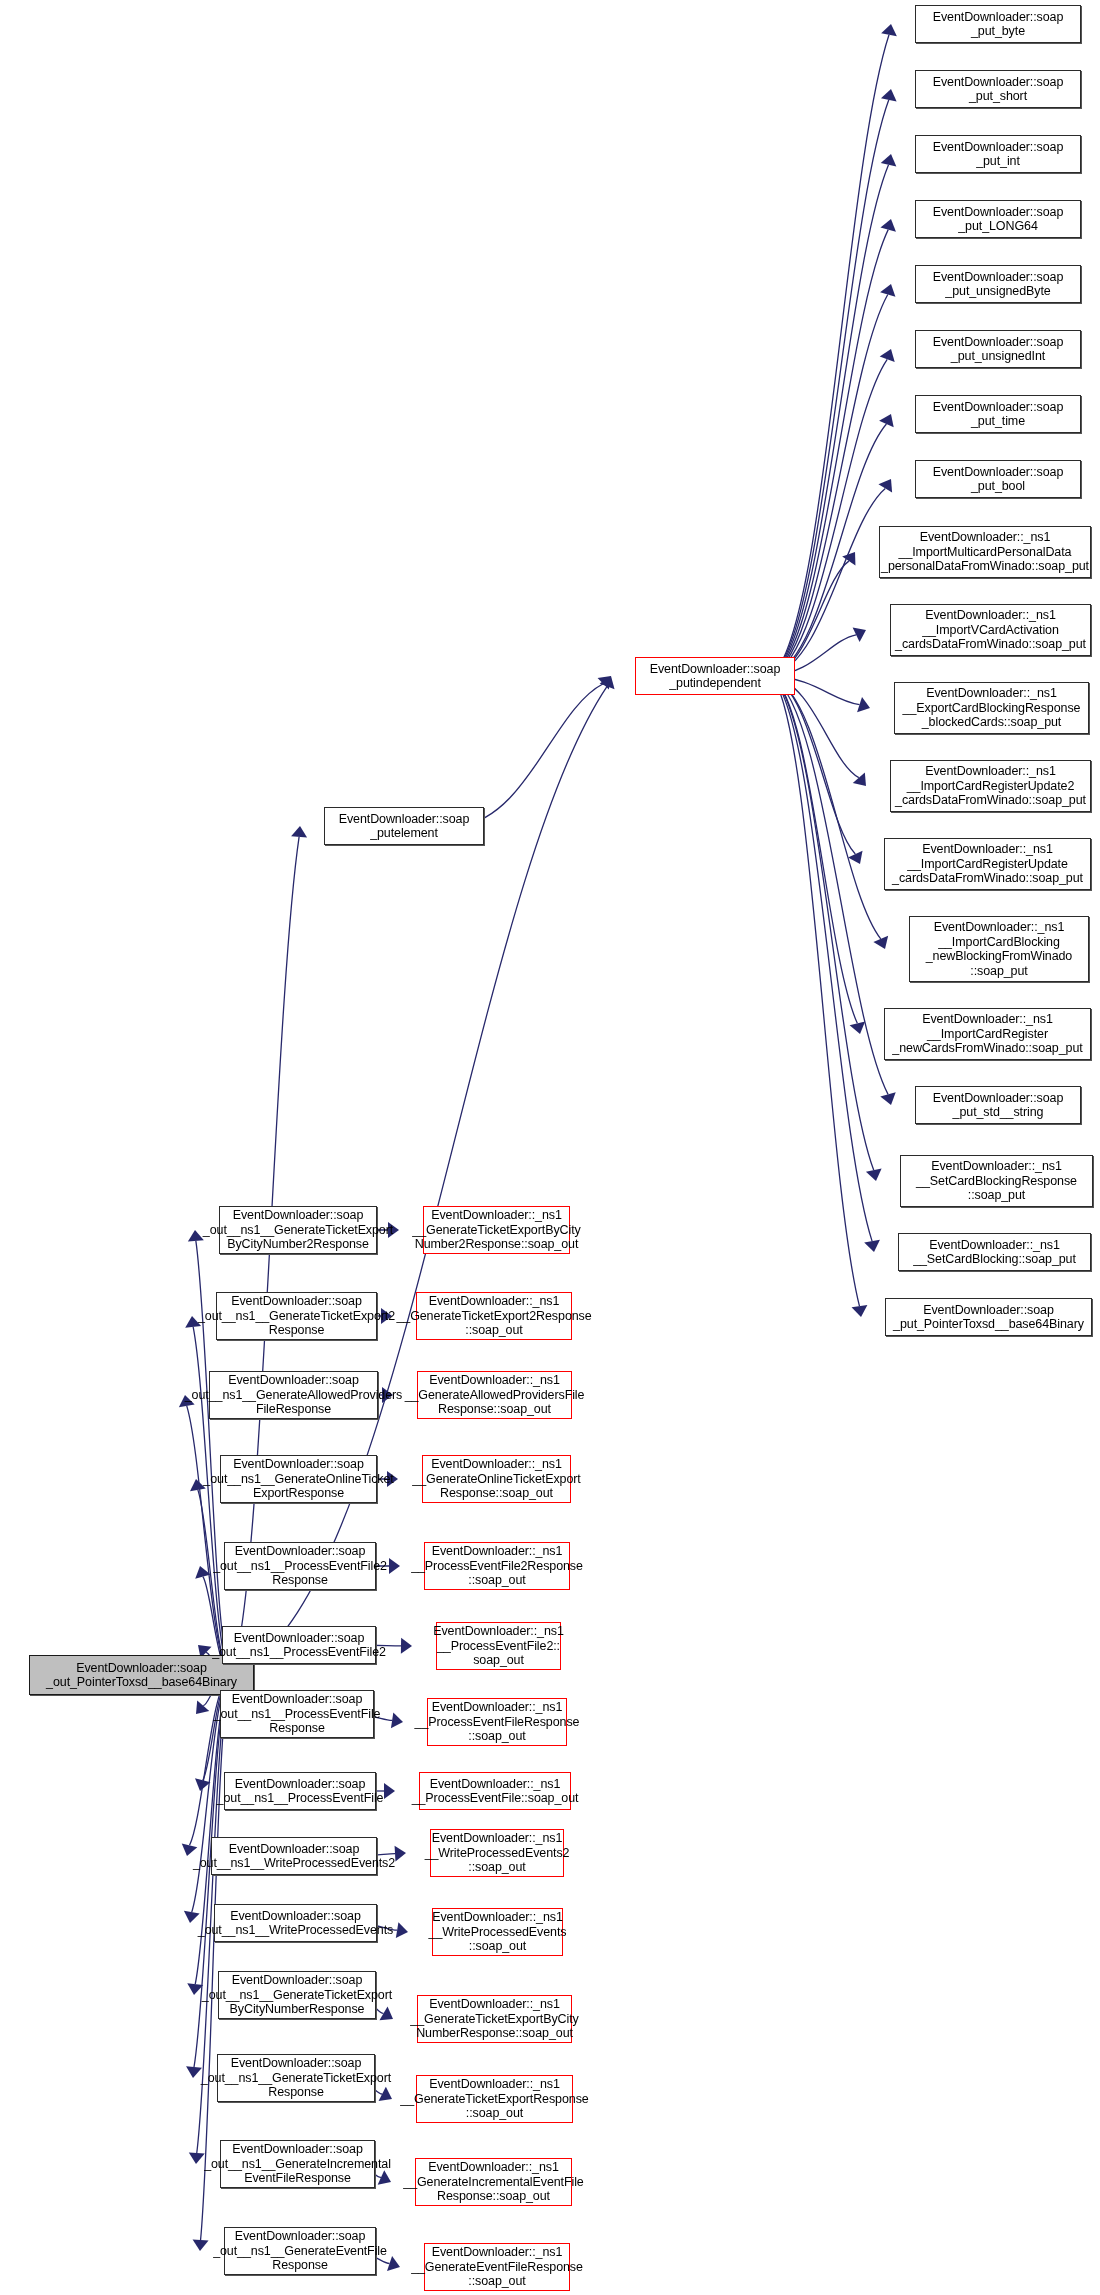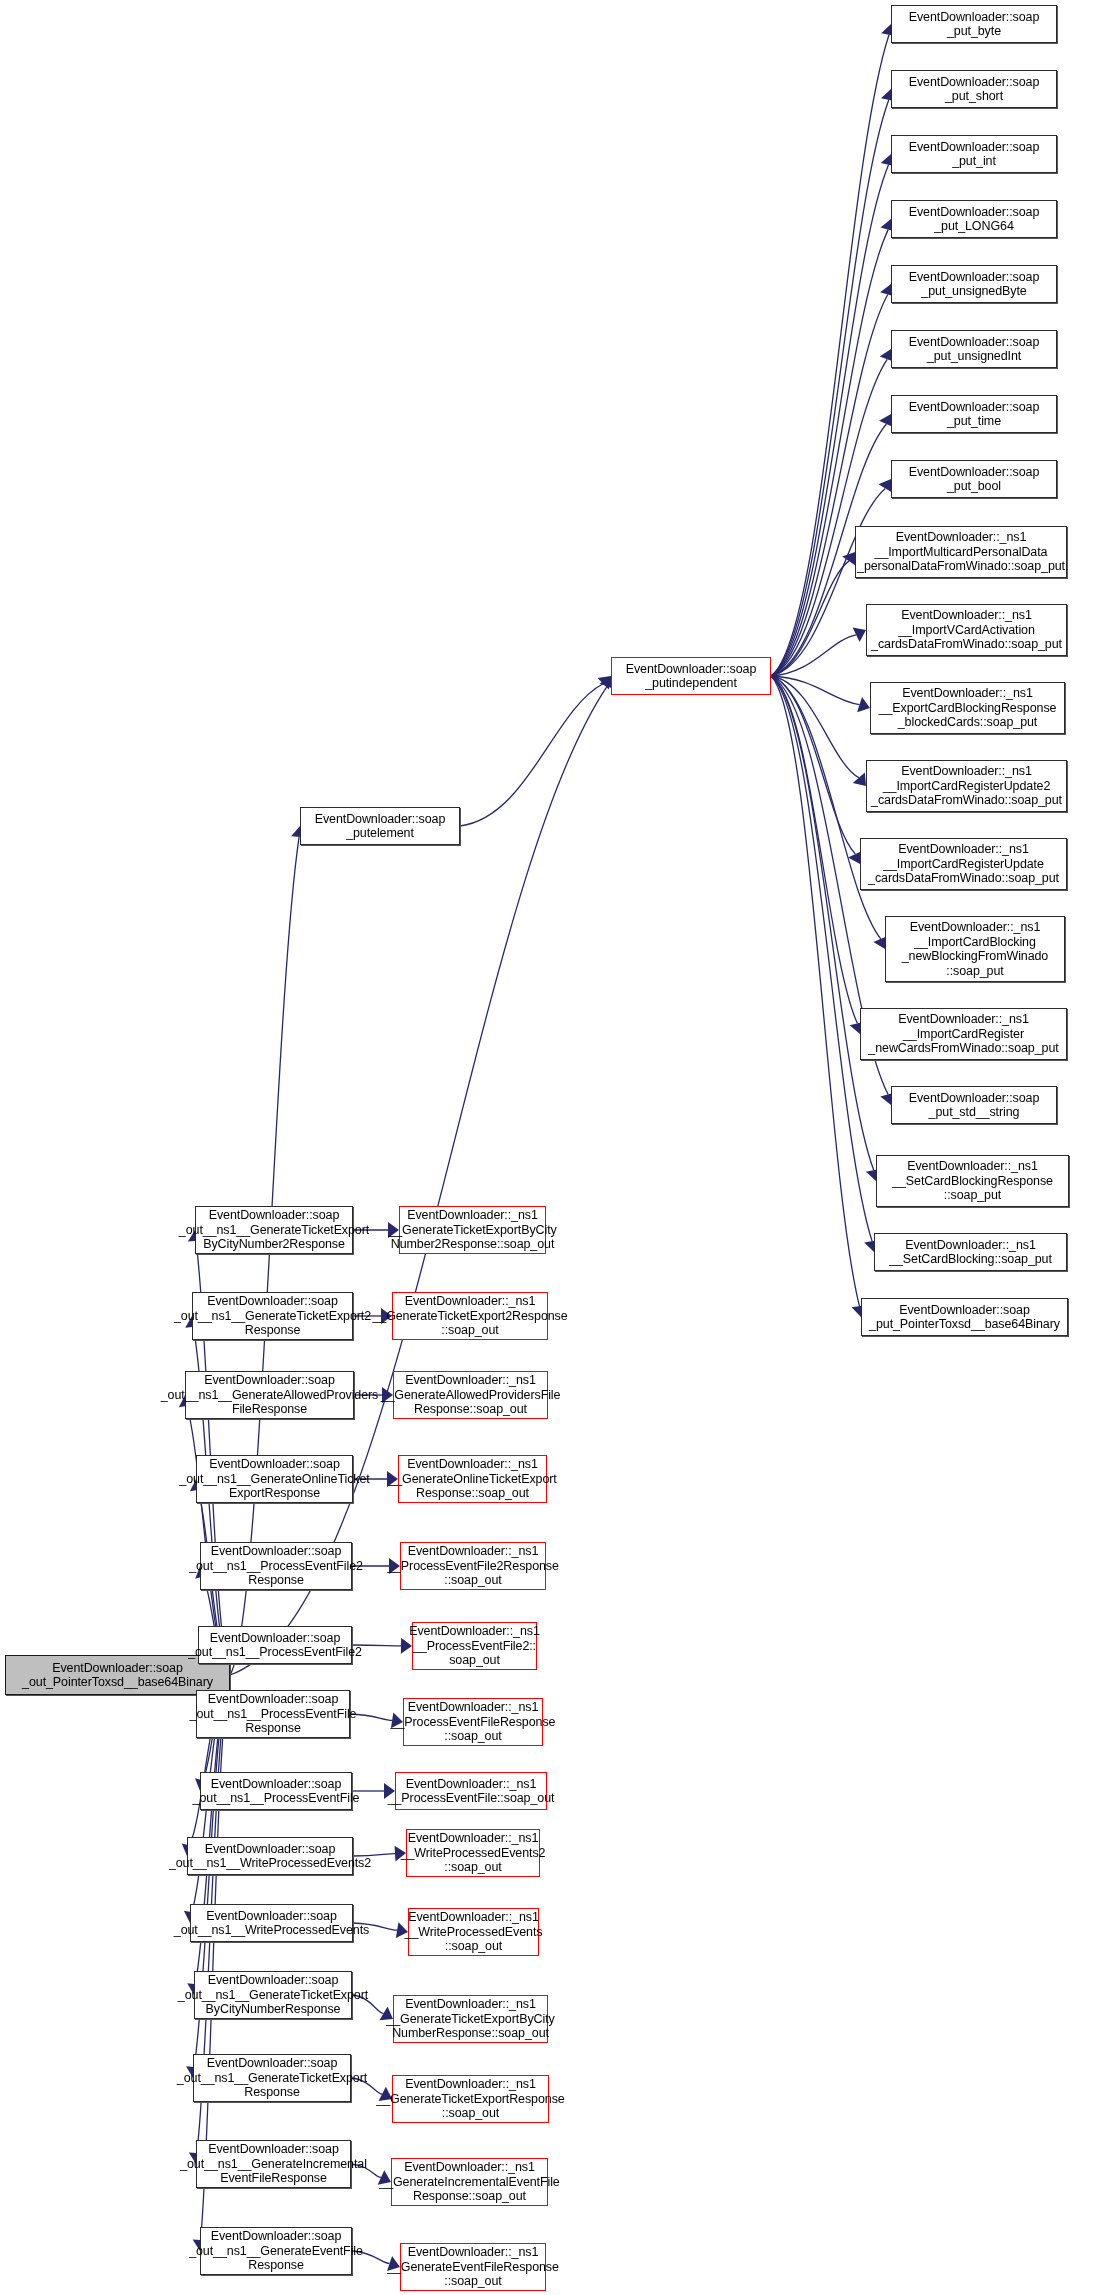--- a/index.html
+++ b/index.html
@@ -13,20 +13,21 @@
     text-align:center;
     font-size:12.5px;
     line-height:14.5px;
     color:#000;
     background:#ffffff;
     border:1px solid #2b2b2b;
     box-shadow:1px 1px 0 0 #555;
     white-space:pre-line;
     padding:1px 3px;
     letter-spacing:-0.1px;
+    margin-left:24px;
   }
   .node.red{border:1px solid #ff0000;box-shadow:none;}
   .node.cur{background:#bfbfbf;border:1px solid #1a1a1a;box-shadow:1px 1px 0 0 #555;}
 </style>
 </head>
 <body>
 
 <div id="canvas">
   <svg id="edges" viewBox="0 0 1100 2295">
       <path d="M 230 1675 C 261.5 1624.06 273.4 1012.78 299.0961177366915 836.9628005935562" fill="none" stroke="#27286b" stroke-width="1.3"></path>

